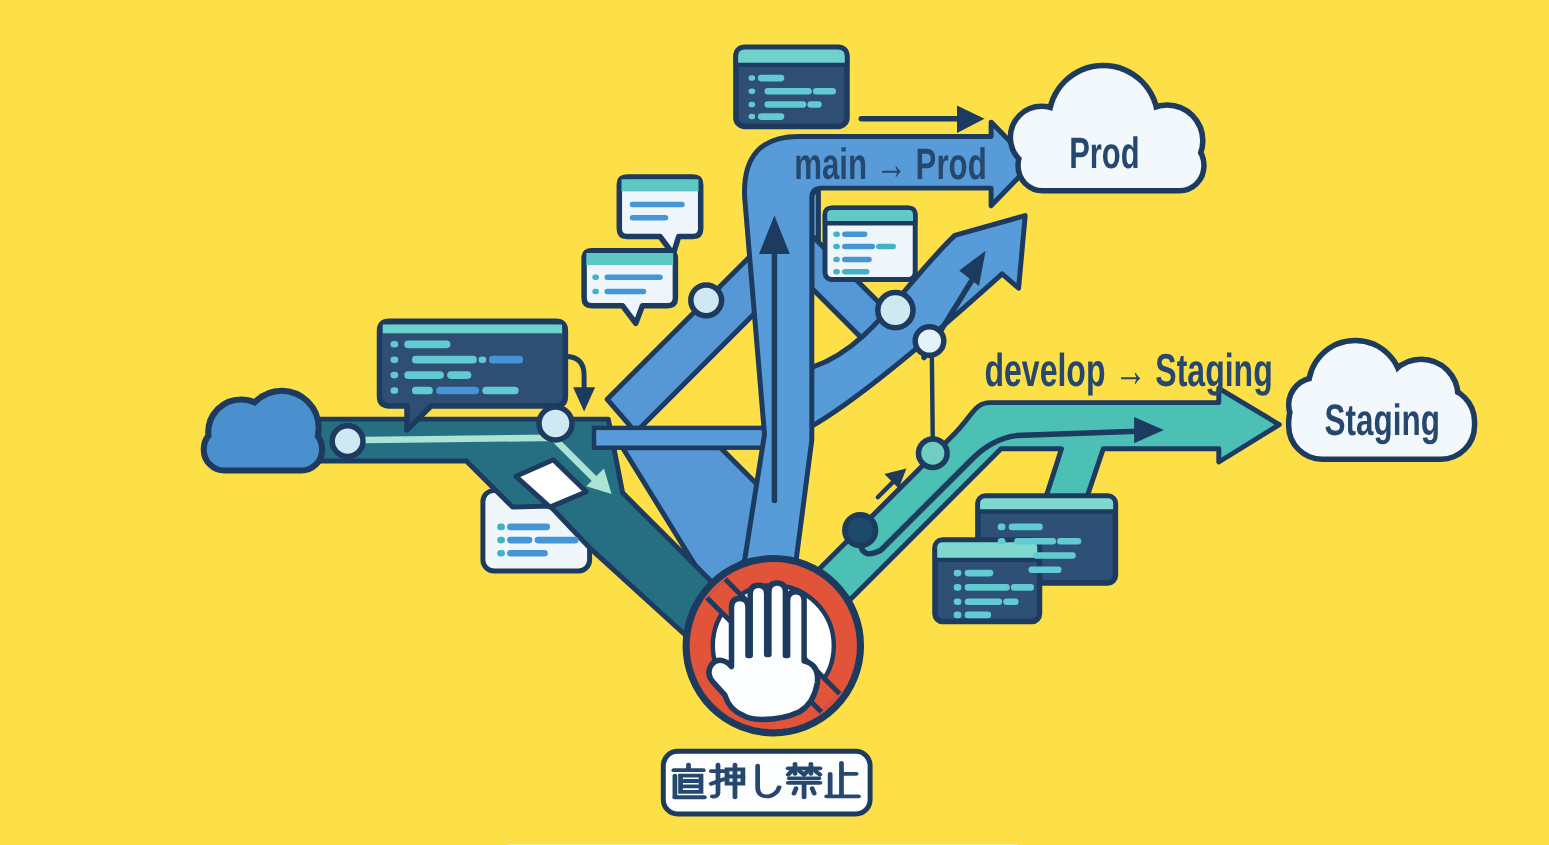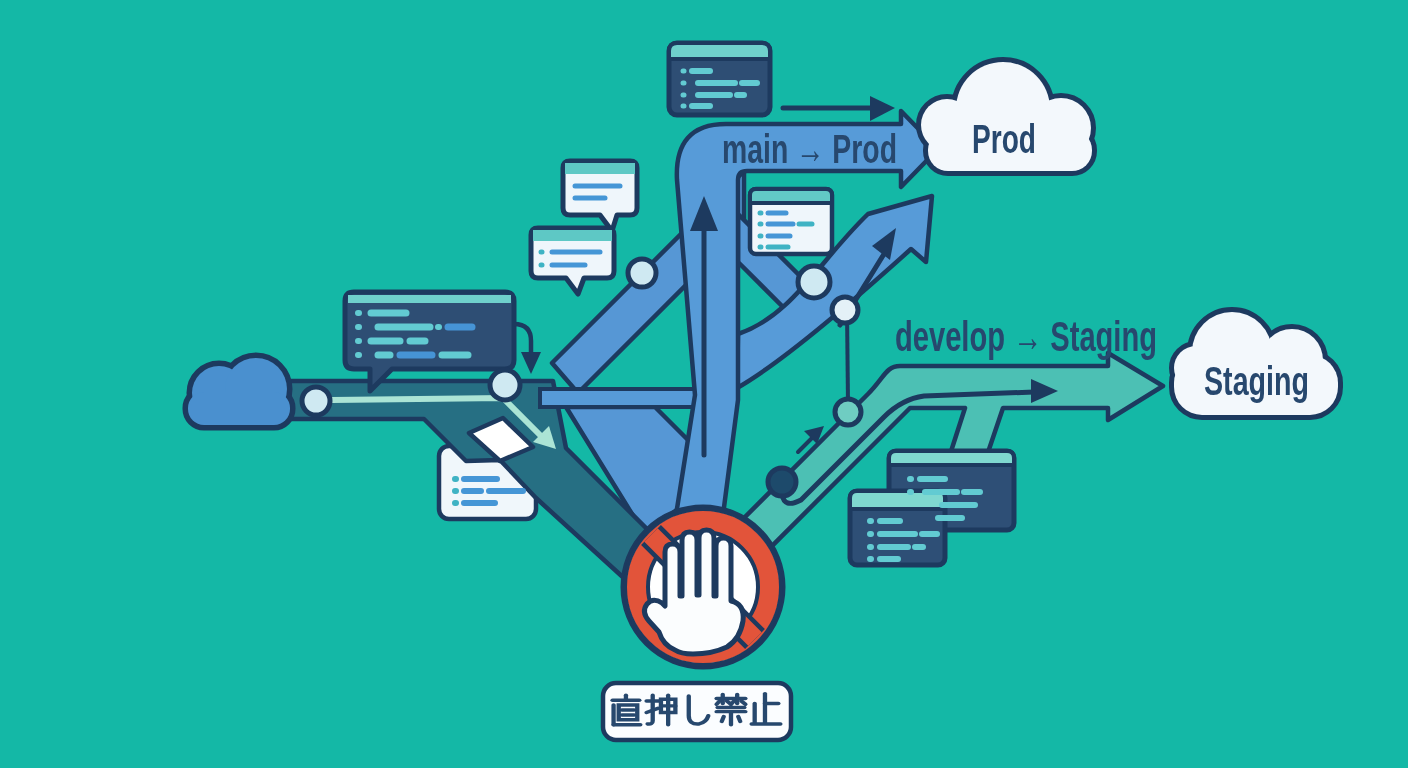--- a/index.html
+++ b/index.html
@@ -1,16 +1,16 @@
 <!DOCTYPE html>
 <html><head>
 <meta charset="utf-8">
 <style>
   html,body{margin:0;padding:0;background:#ffffff;}
-  #stage{width:1408px;height:768px;position:relative;overflow:hidden;background:#14b8a6;}
+  #stage{width:1408px;height:768px;position:relative;overflow:hidden;background:#fde047;}
   svg{position:absolute;top:0;left:0;}
   .t{font-family:"Liberation Sans",sans-serif;font-weight:bold;fill:#27486e;}
 </style>
 </head>
 <body>
 <div id="stage">
 <svg width="1408" height="768" viewBox="0 0 1408 768">
 
   <path d="M 725 537 L 868 394 C 884 378 886 366 900 366 L 1108 366 L 1108 353 L 1163 386 L 1108 420 L 1108 408 L 1003 408 L 982 470 L 945 470 L 965 408 L 910 408 L 846 472 L 750 568 Z" fill="#4cc0b4" stroke="#1d3a5f" stroke-width="4.5" stroke-linejoin="round"></path>
 

